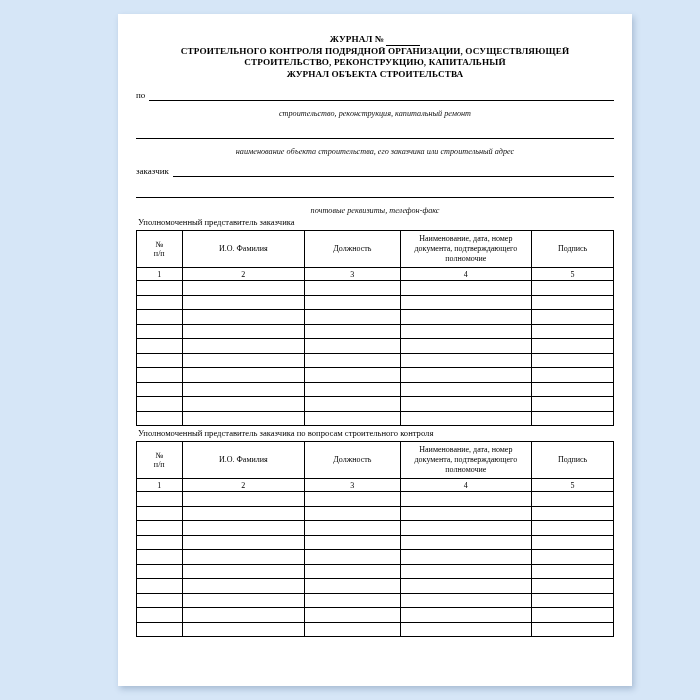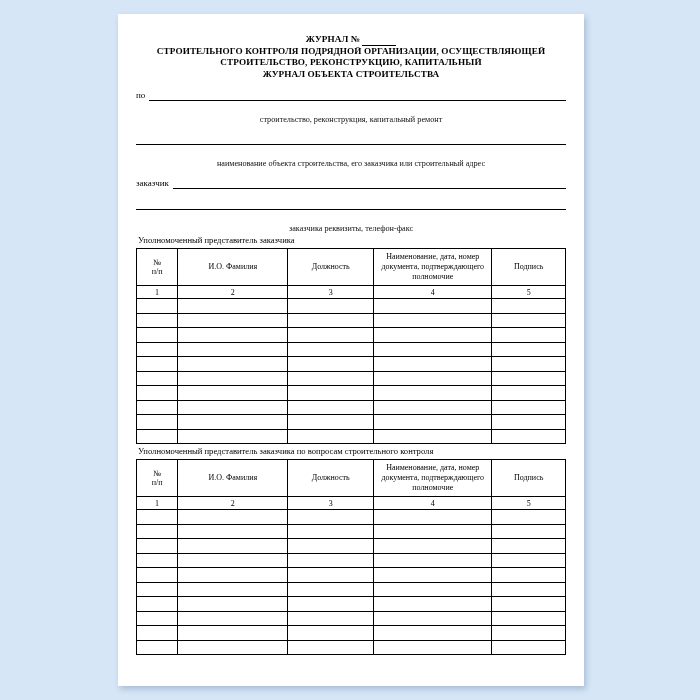--- a/index.html
+++ b/index.html
@@ -19,20 +19,21 @@
     height: 700px;
   }
   .page {
     position: absolute;
     left: 118px;
     top: 14px;
     width: 466px;
     height: 672px;
     background: #ffffff;
     box-shadow: 2px 3px 6px rgba(60,90,130,0.30);
+    padding-left: 48px;
   }
   .sheet {
     position: absolute;
     left: 18px;
     top: 20px;
     right: 18px;
     bottom: 6px;
   }
   .title-block {
     text-align: center;
@@ -68,23 +69,24 @@
     padding-right: 4px;
     padding-bottom: 1px;
   }
   .rule {
     flex: 1 1 auto;
     border-bottom: 1px solid #000;
     height: 11px;
   }
   .caption {
     font-family: "Liberation Serif", serif;
+    font-style: italic;
     font-size: 8.2px;
     text-align: center;
-    margin-top: 14px;
+    margin-top: 8px;
     color: #111;
   }
   .section-head {
     font-size: 8.6px;
     margin-top: 2px;
     margin-bottom: 3px;
     padding-left: 2px;
   }
   
   table.grid {
@@ -154,21 +156,21 @@
         <div class="field-row">
           <span class="field-label">заказчик</span>
           <span class="rule"></span>
         </div>
       </div>
 
       <div class="field">
         <div class="field-row">
           <span class="rule"></span>
         </div>
-        <div class="caption">заказчика реквизиты, телефон-факс</div>
+        <div class="caption">почтовые реквизиты, телефон-факс</div>
       </div>
 
       <div class="section-head">Уполномоченный представитель заказчика</div>
       <table class="grid">
         <thead>
           <tr>
             <th class="col1">
               <div class="np">№</div>
               <div class="np">п/п</div>
             </th>

